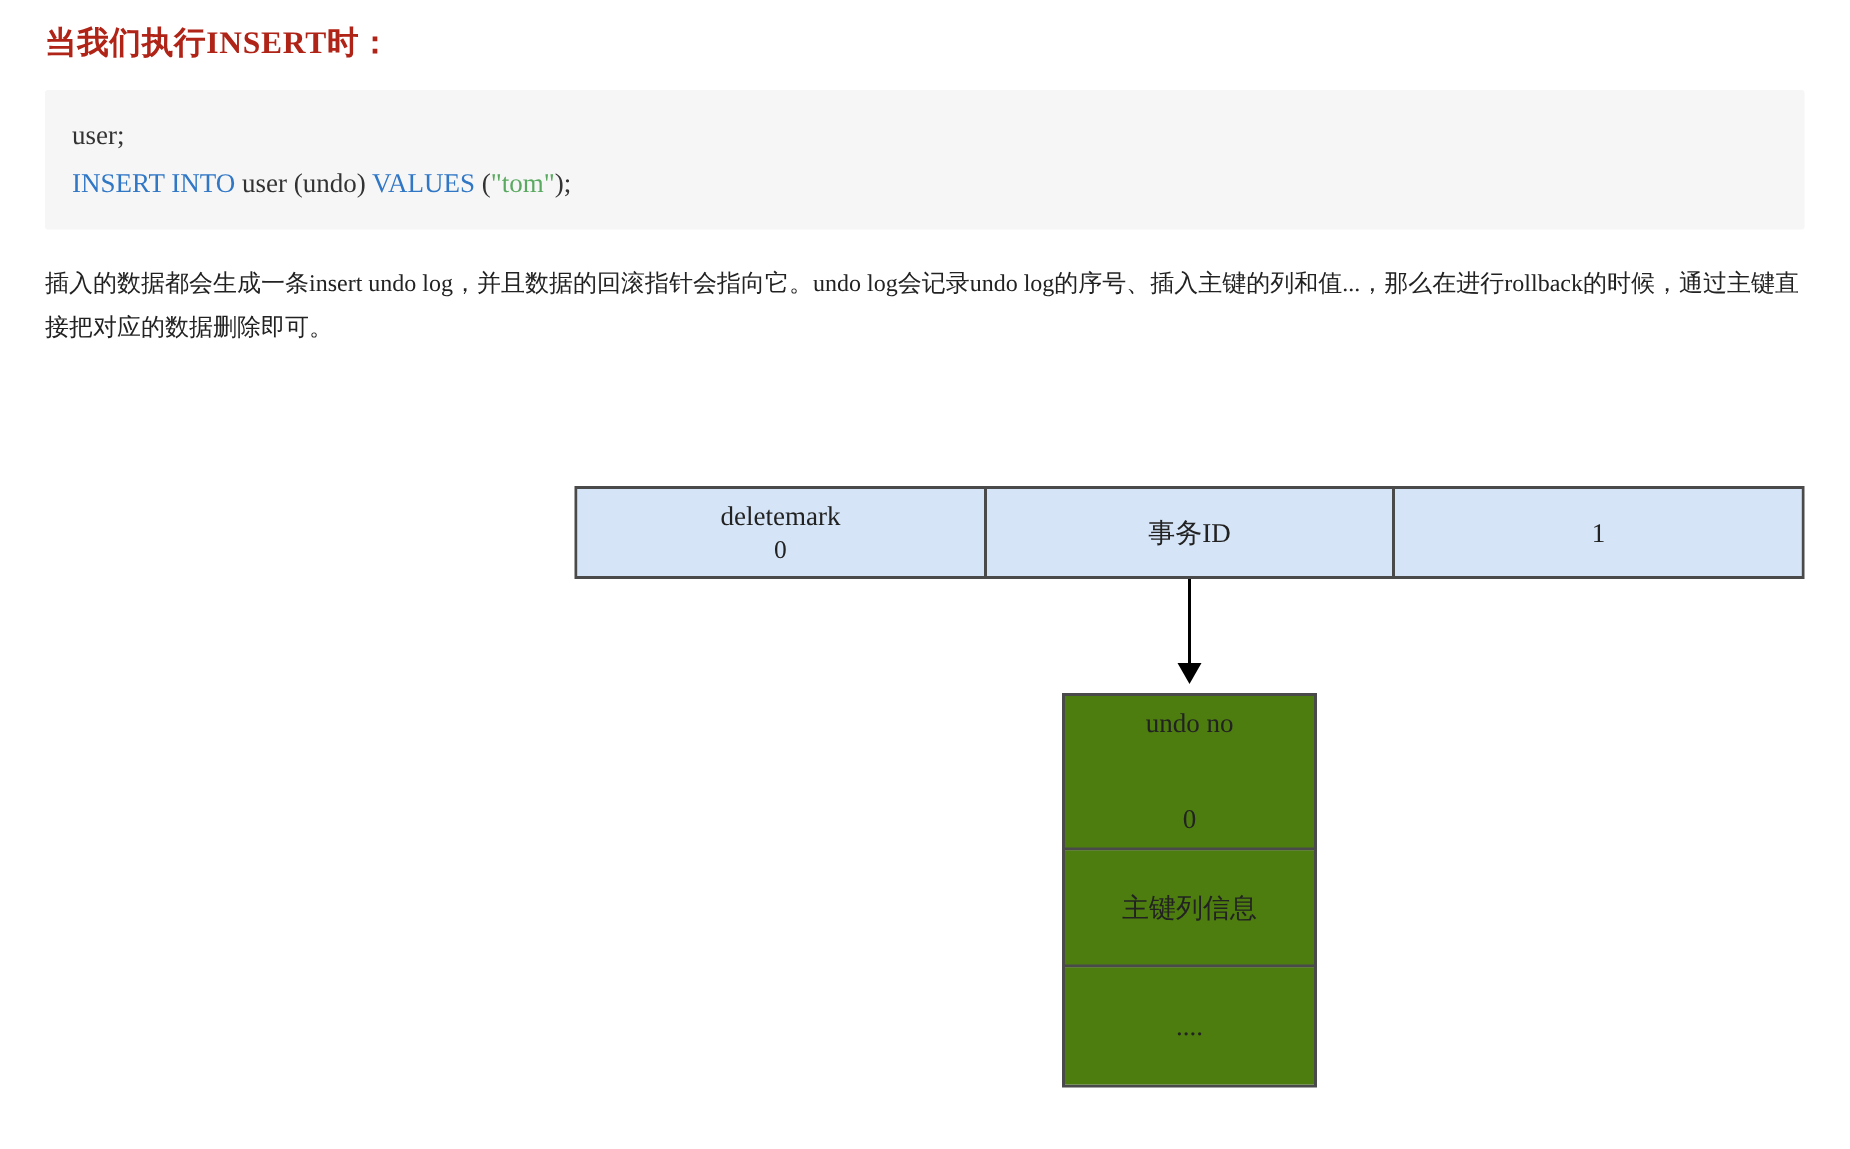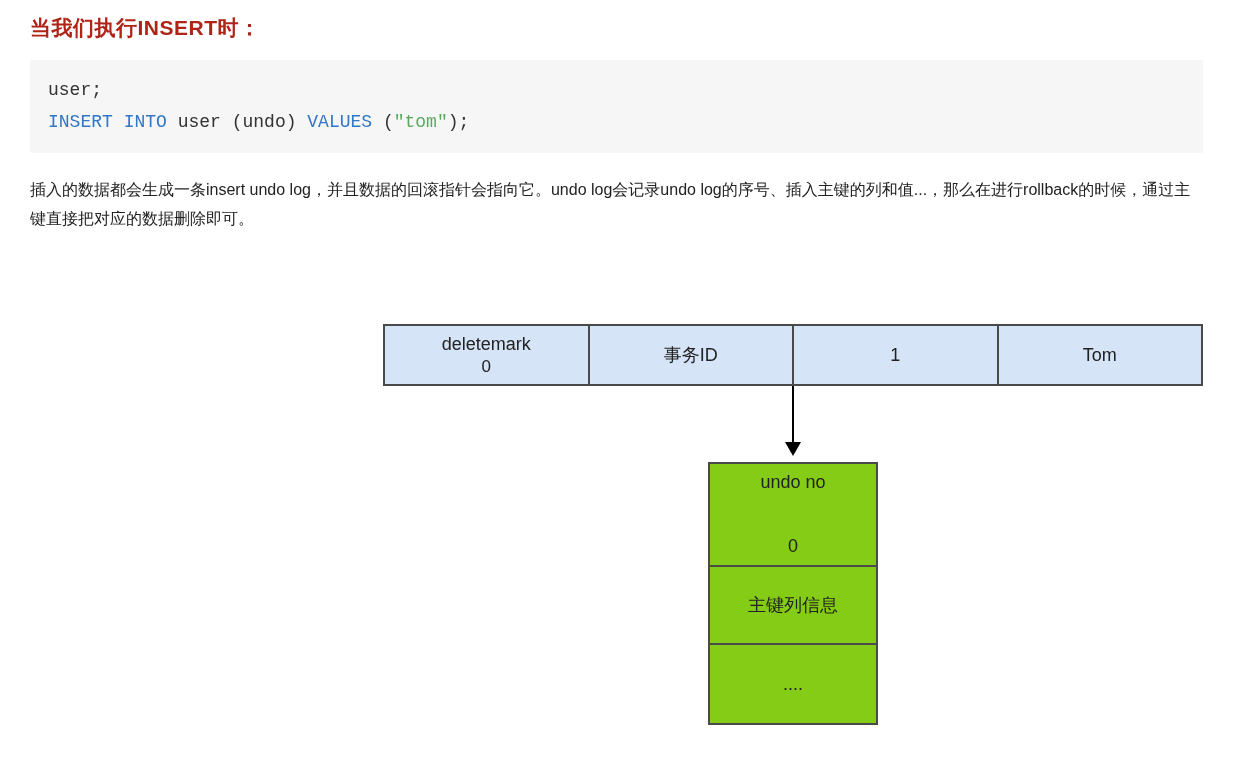--- a/index.html
+++ b/index.html
@@ -1,15 +1,15 @@
 <!DOCTYPE html>
 <html><head>
 <meta charset="utf-8">
 <style>
-  * { box-sizing: border-box; }
+  * { box-sizing: border-box; font-family: Liberation Serif, serif; }
   body {
     margin: 0;
     padding: 14px 30px 30px 30px;
     font-family: -apple-system, BlinkMacSystemFont, "Segoe UI", "PingFang SC", "Microsoft YaHei", sans-serif;
     background: #ffffff;
     color: #222;
     width: 1233px;
   }
   .heading {
     color: #b02418;
@@ -90,21 +90,21 @@
     border-right: 8px solid transparent;
     border-top: 14px solid #000;
     transform: translateX(-8px);
   }
   .undo-stack {
     width: 170px;
     margin: 0 auto;
     border: 2px solid #4a4a4a;
   }
   .undo-cell {
-    background: #84cc16;
+    background: #4d7c0f;
     border-bottom: 2px solid #4a4a4a;
     display: flex;
     flex-direction: column;
     align-items: center;
     justify-content: center;
     min-height: 78px;
     font-size: 18px;
     line-height: 1.4;
     text-align: center;
     padding: 6px 4px;
@@ -130,23 +130,20 @@
       <div class="row-cell">
         <span>deletemark</span>
         <span class="sub">0</span>
       </div>
       <div class="row-cell">
         <span>事务ID</span>
       </div>
       <div class="row-cell">
         <span>1</span>
       </div>
-      <div class="row-cell">
-        <span>Tom</span>
-      </div>
     </div>
 
     <div class="arrow-holder">
       <div class="arrow-line"></div>
       <div class="arrow-head"></div>
     </div>
 
     <div class="undo-stack">
       <div class="undo-cell">
         <span>undo no</span>

